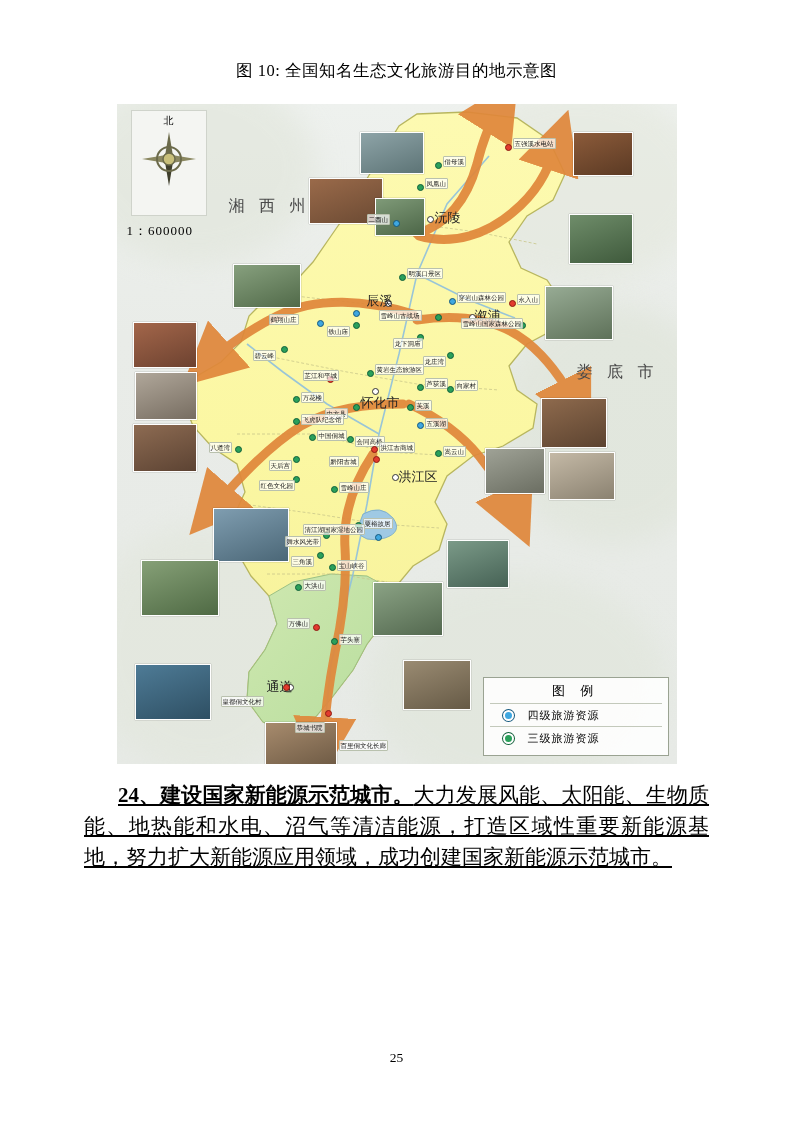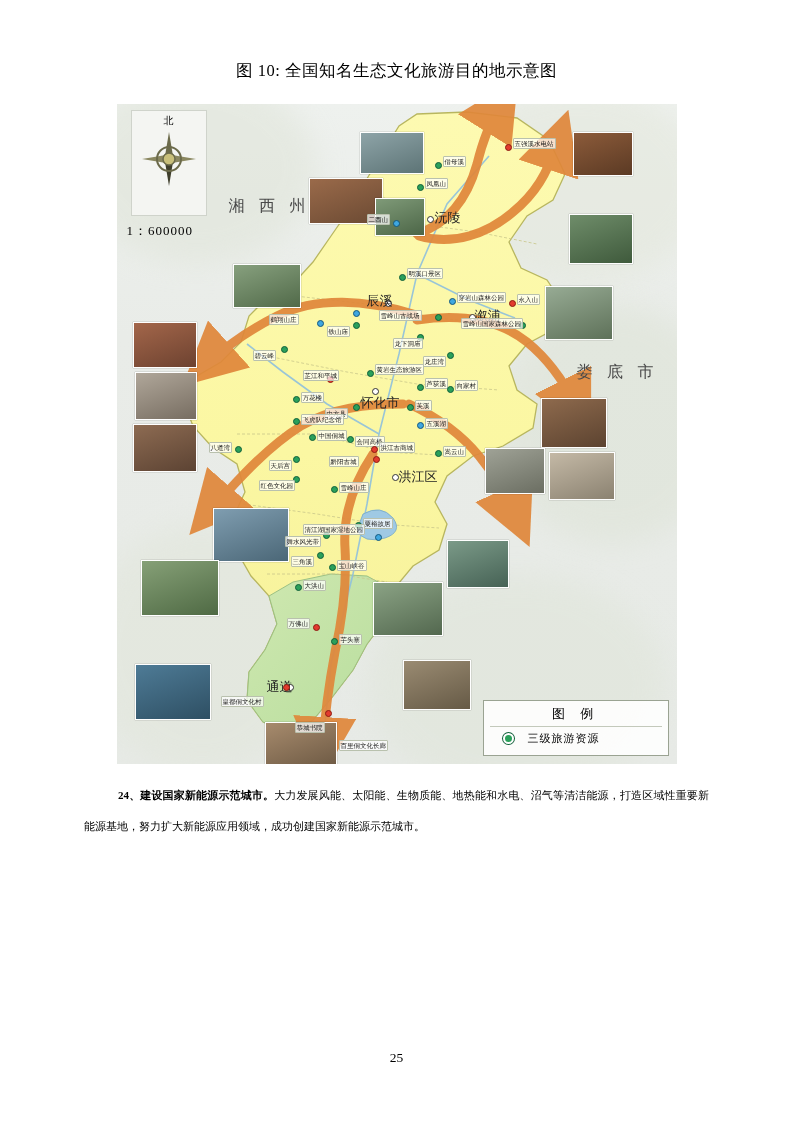--- a/index.html
+++ b/index.html
@@ -161,24 +161,25 @@
     font-size: 11px;
     letter-spacing: 1px;
     font-family: "Liberation Serif", serif;
   }
   .dot-lg {
     width: 11px; height: 11px; border-radius: 50%;
     box-sizing: border-box;
   }
   .body-text {
     margin: 16px 0 0 0;
-    font-size: 11px;
+    font-size: 21px;
     line-height: 31px;
     text-align: justify;
     font-family: "Liberation Serif", serif;
+    text-decoration: underline;
   }
   .body-text .lead {
     font-weight: bold;
   }
   .page-no {
     position: absolute;
     left: 0; right: 0;
     bottom: 56px;
     text-align: center;
     font-size: 13.5px;
@@ -396,20 +397,26 @@
     <div class="poi red" style="left:166px;top:580px;"></div>
     <div class="tag" style="left:104px;top:592px;">皇都侗文化村</div>
     <div class="poi red" style="left:208px;top:606px;"></div>
     <div class="tag" style="left:178px;top:618px;">恭城书院</div>
     <div class="tag" style="left:222px;top:636px;">百里侗文化长廊</div>
 
     <div class="legend">
       <div class="legend-title">图 例</div>
       <div class="legend-row">
         <span class="swatch">
+            <span class="dot-lg" style="background:#3fa7e0;border:2px solid #fff;box-shadow:0 0 0 1px #14587d;"></span>
+          </span>
+        <span class="txt">四级旅游资源</span>
+      </div>
+      <div class="legend-row">
+        <span class="swatch">
             <span class="dot-lg" style="background:#2aa05a;border:2px solid #fff;box-shadow:0 0 0 1px #11603a;"></span>
           </span>
         <span class="txt">三级旅游资源</span>
       </div>
     </div>
 
   </div>
 
   <p class="body-text">
     <span style="display:inline-block;width:34px;"></span><span class="lead">24、建设国家新能源示范城市。</span><span>大力发展风能、太阳能、生物质能、地热能和水电、沼气等清洁能源，打造区域性重要新能源基地，努力扩大新能源应用领域，成功创建国家新能源示范城市。</span>

